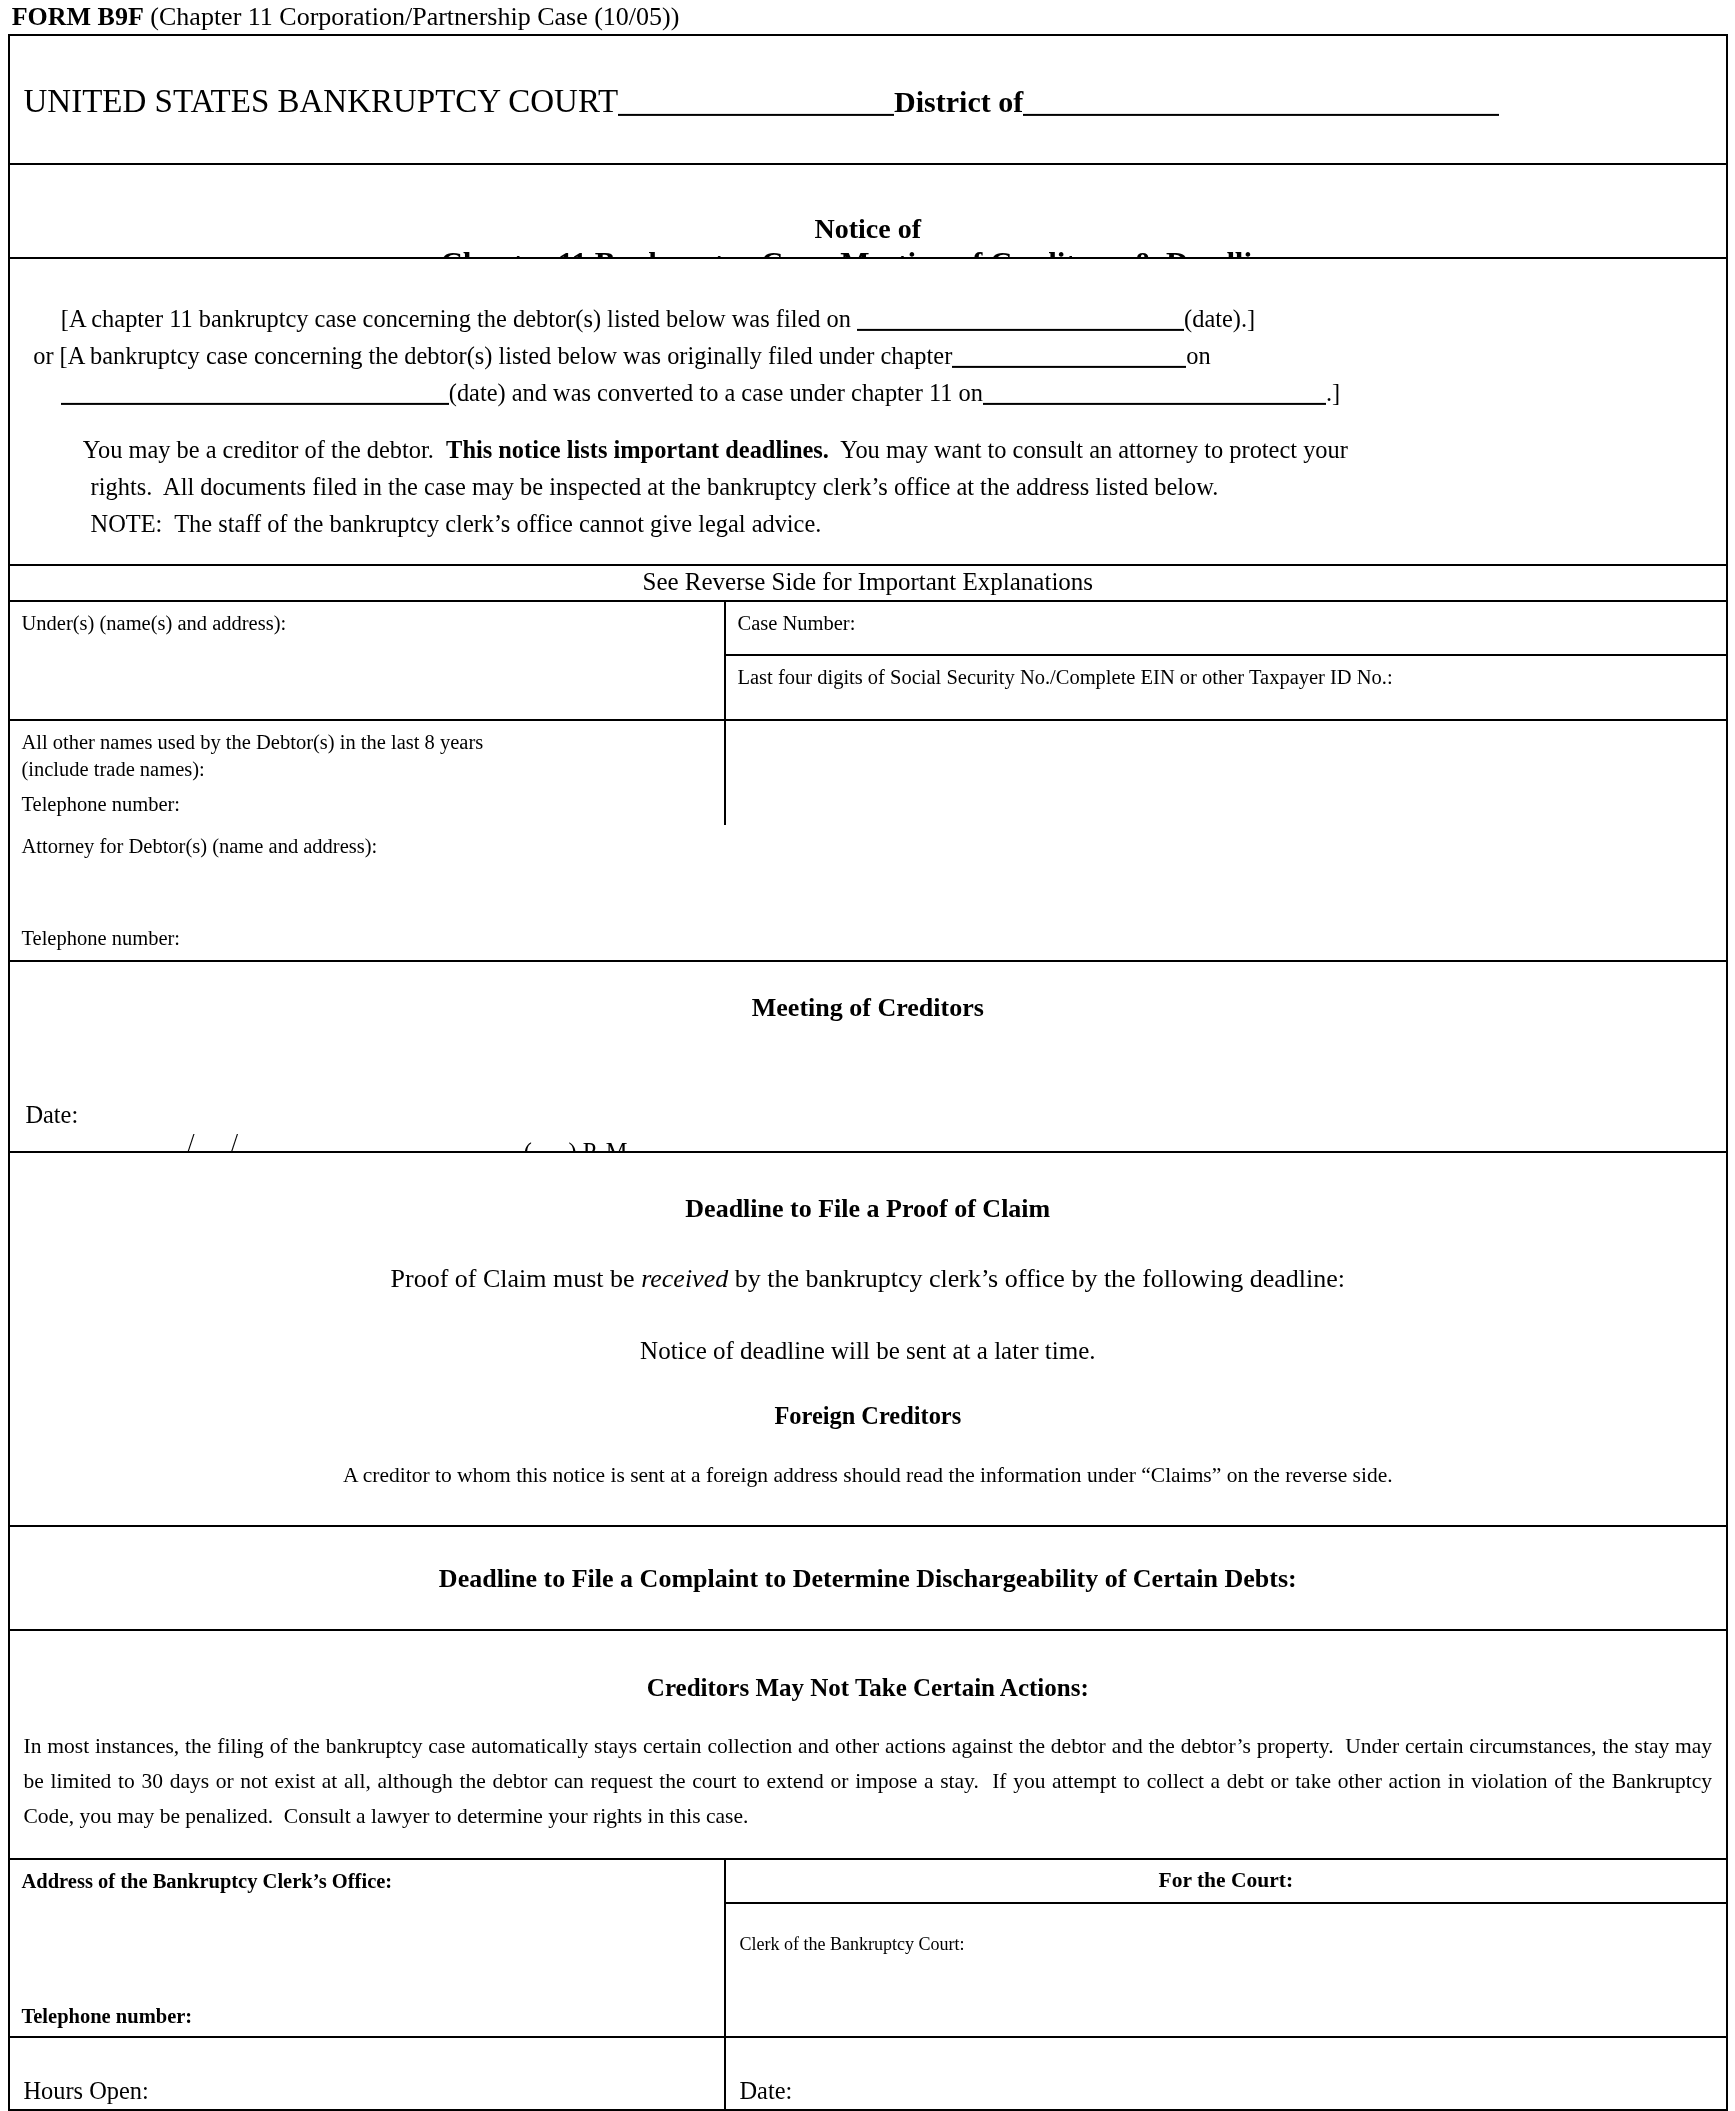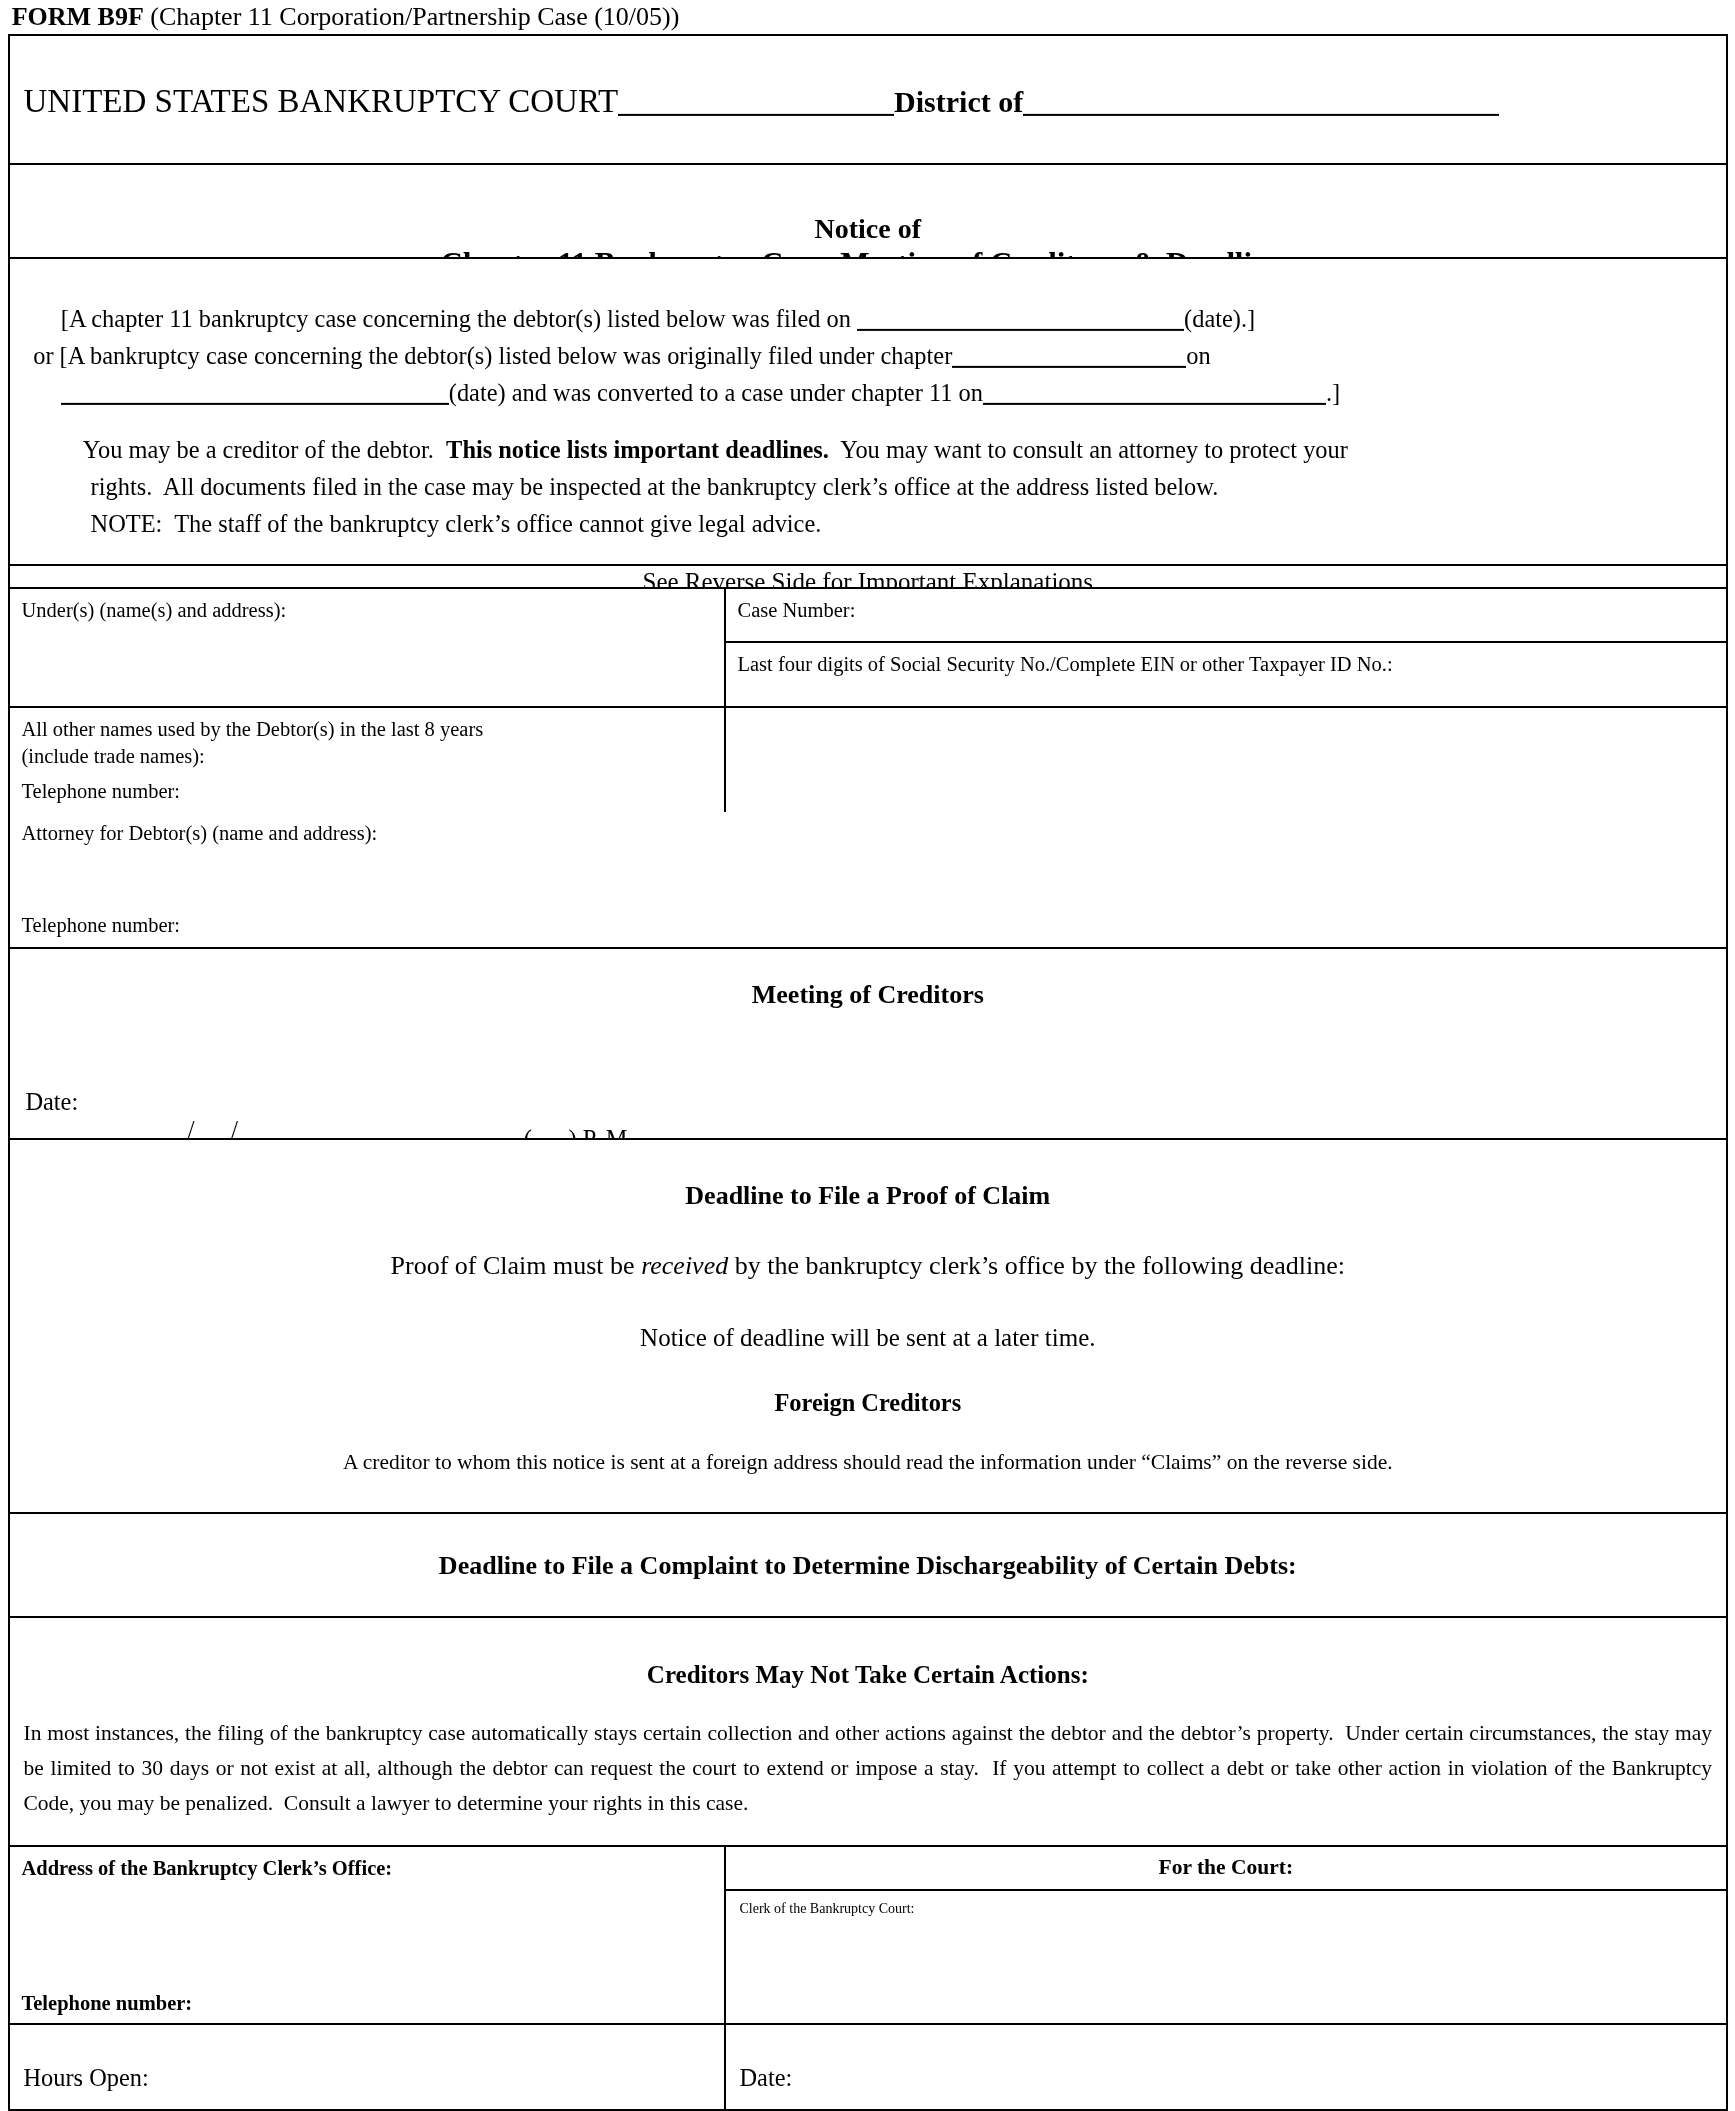--- a/index.html
+++ b/index.html
@@ -40,21 +40,21 @@
   .blank-date1 { width:327px; }
   .blank-chap  { width:234px; }
   .blank-date2 { width:388px; }
   .blank-date3 { width:343px; }
   .creditor-block { margin-top:19.5px; padding-left:45px; font-size:24.4px;margin-left:28px; }
   .cline { white-space:pre; line-height:37px; }
   .cline .b { font-weight:bold; }
   .cline2, .cline3 { padding-left:7.8px; }
 
   
-  .see-reverse-row { height:23px; text-align:center; font-size:25px; line-height:31px; }
+  .see-reverse-row { height:36px; text-align:center; font-size:25px; line-height:31px; }
 
   
   .cols { display:flex; }
   .cleft { width:716px; border-right:2.9px solid #000; }
   .cright { flex:1; }
   .cell-label { font-size:20.5px; line-height:27px; padding:7.8px 9.8px 0 11.7px; }
   .parties1 { height:119px; }
   .sub-case { height:54px; border-bottom:2.9px solid #000; }
   .sub-ssn { height:62px; }
   .parties2 { height:241px;flex-direction:column; }
@@ -88,21 +88,21 @@
   .stay-body {
     margin:25px 13.7px 0 13.7px; font-size:21.5px; line-height:35px;
     text-align:justify; white-space:pre-wrap;
   }
 
   
   .footer-upper { height:176px; display:flex; }
   .footer-upper .cleft { display:flex; flex-direction:column; justify-content:space-between; padding-bottom:5.9px; }
   .f-label { font-size:20.5px; font-weight:bold; padding:7.8px 9.8px 0 11.7px; line-height:27px; }
   .for-court { height:44px; border-bottom:2.9px solid #000; text-align:center; font-size:21.5px; font-weight:bold; padding-top:7.8px; }
-  .clerk-label { font-size:14px; padding:9.8px 9.8px 0 13.7px; }
+  .clerk-label { font-size:18px; padding:9.8px 9.8px 0 13.7px;margin-top:20px; }
   .footer-divider { border-top:2.9px solid #000; }
   .footer-lower { height:101px; display:flex; }
   .footer-lower .cleft, .footer-lower .cright { padding-top:39px; }
   .hours-label { font-size:24.4px; padding-left:13.7px; }
   .date-label { font-size:24.4px; padding-left:13.7px; }
 </style>
 </head>
 <body>
 
 <div class="form-header"><span class="code">FORM B9F</span><span> (Chapter 11 Corporation/Partnership Case (10/05))</span></div>

